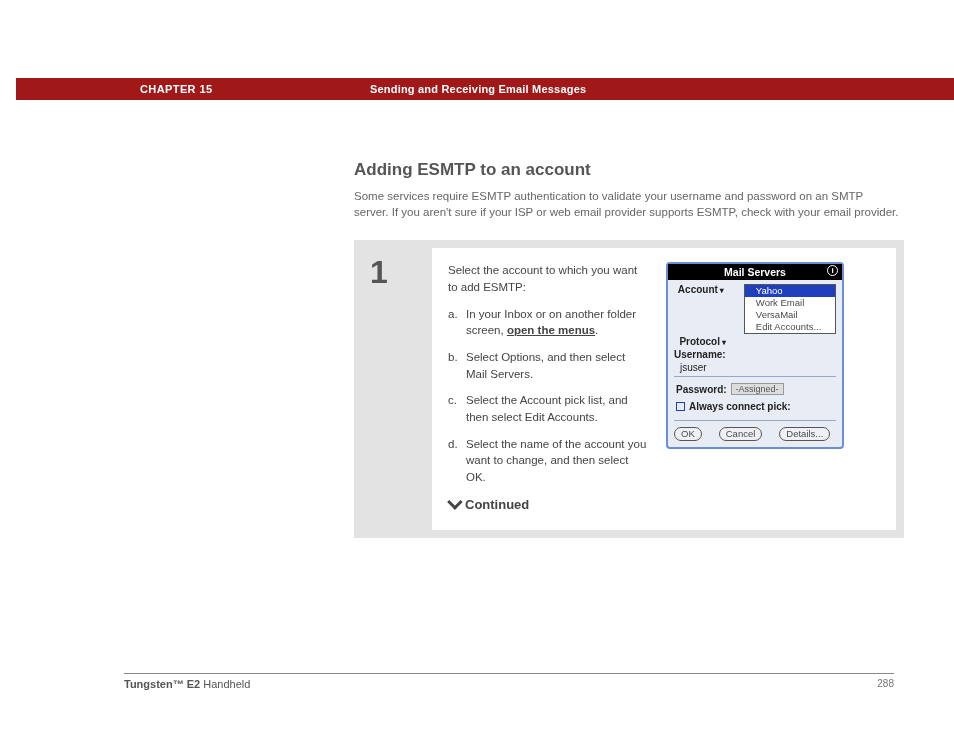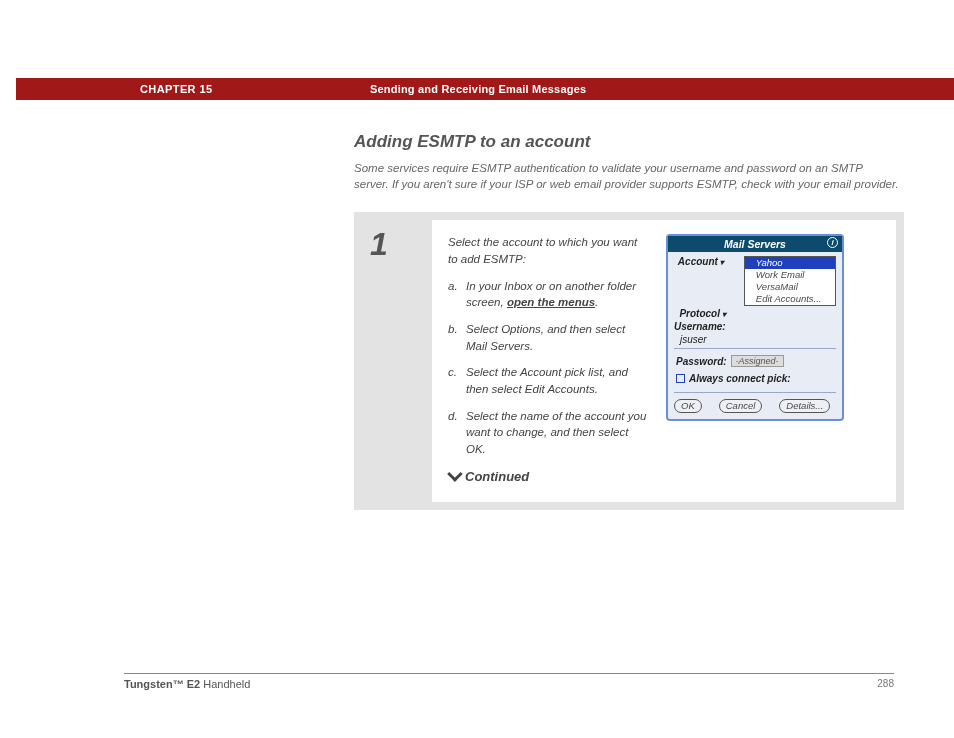--- a/index.html
+++ b/index.html
@@ -27,23 +27,22 @@
     width: 770px;
     margin-left: 124px;
     display: flex;
   }
   .chapter-label { width: 230px; letter-spacing: 0.4px; }
   .chapter-title { letter-spacing: 0.2px; }
 
   .content {
     position: absolute;
     left: 354px;
-    top: 132px;
+    top: 160px;
     width: 545px;
-    font-style: italic;
   }
   .section-heading {
     font-size: 17px;
     font-weight: bold;
     color: #555;
     margin-bottom: 8px;
   }
   .section-intro {
     font-size: 11.5px;
     line-height: 1.4;
@@ -102,21 +101,21 @@
     width: 178px;
     border: 2px solid #6a8ed8;
     border-radius: 4px;
     background: #e8ecf5;
     font-family: Tahoma, Arial, sans-serif;
     font-size: 10px;
     padding-bottom: 6px;
     align-self: flex-start;
   }
   .dev-title {
-    background: #0c4a6e;
+    background: #000000;
     color: #fff;
     font-weight: bold;
     text-align: center;
     padding: 2px 4px;
     font-size: 10.5px;
     display: flex;
     justify-content: center;
     position: relative;
   }
   .dev-title .info {

